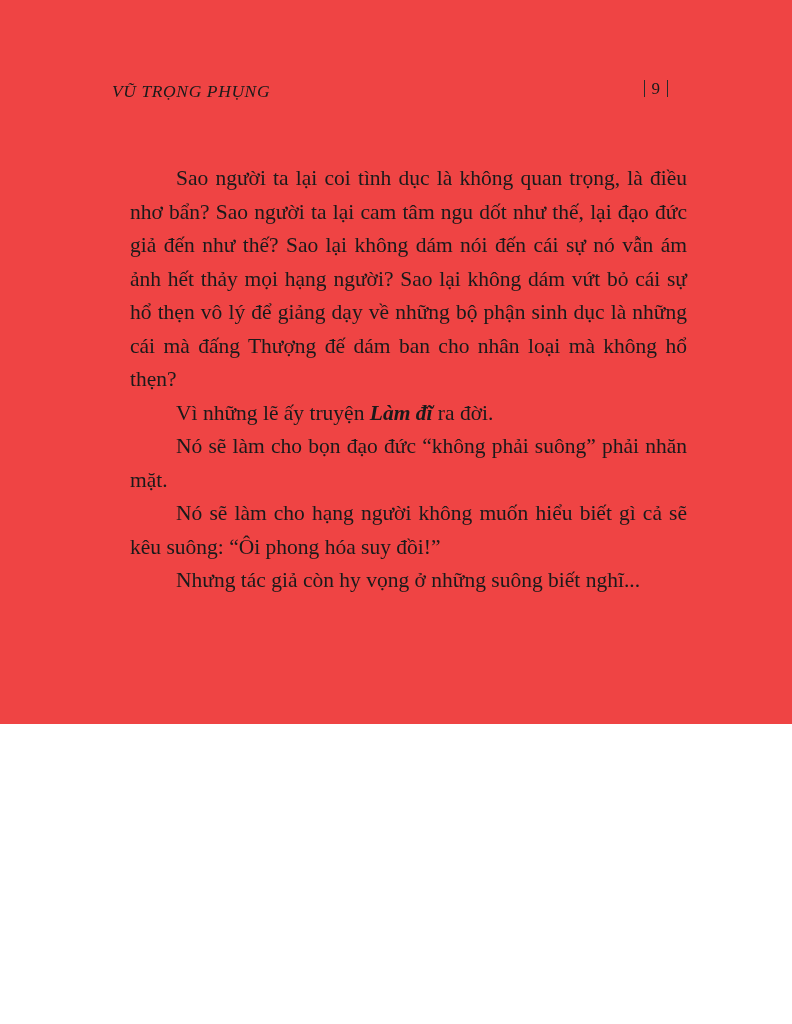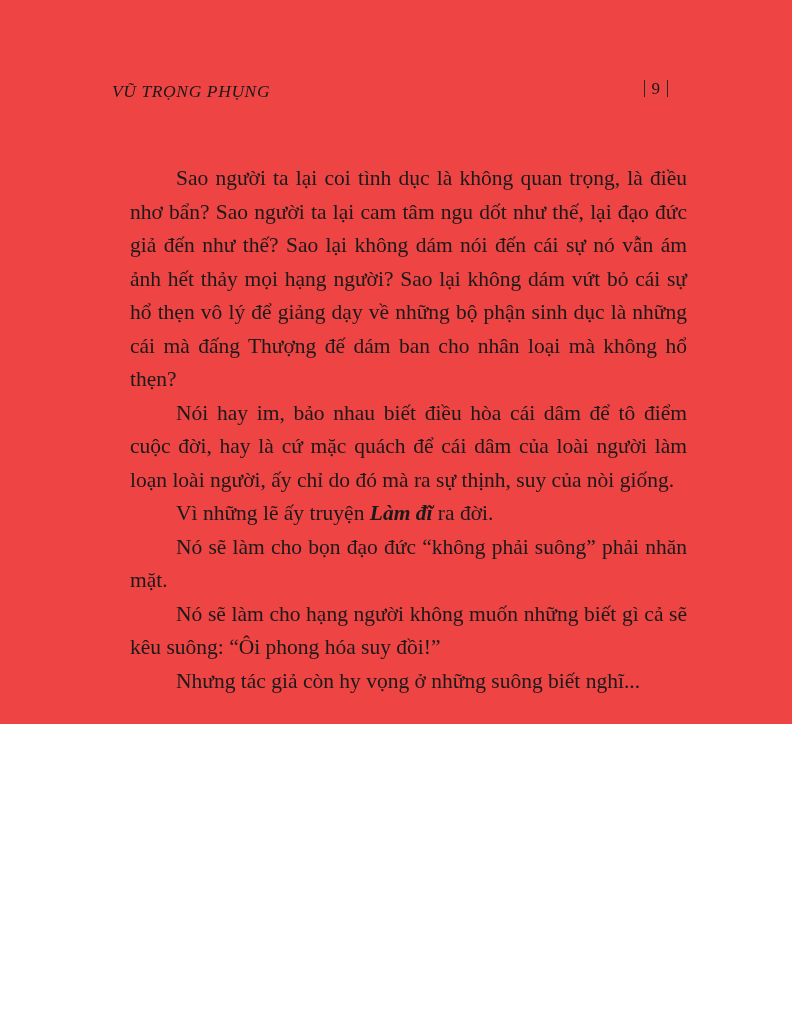--- a/index.html
+++ b/index.html
@@ -116,27 +116,26 @@
       <span class="folio-rule"></span>
       <span class="folio-number">9</span>
       <span class="folio-rule"></span>
     </span>
   </div>
 
   <div class="textblock">
 
     <p class="para">Sao người ta lại coi tình dục là không quan trọng, là điều nhơ bẩn? Sao người ta lại cam tâm ngu dốt như thế, lại đạo đức giả đến như thế? Sao lại không dám nói đến cái sự nó vẫn ám ảnh hết thảy mọi hạng người? Sao lại không dám vứt bỏ cái sự hổ thẹn vô lý để giảng dạy về những bộ phận sinh dục là những cái mà đấng Thượng đế dám ban cho nhân loại mà không hổ thẹn?</p>
 
-    <p class="para">Nói hay im, bảo nhau biết điều hòa cái dâm để tô điểm cuộc đời, hay là cứ mặc quách để cái dâm của loài người làm loạn loài người, ấy chỉ do đó mà ra sự thịnh, suy của nòi giống.</p>
 
     <p class="para last-line-left"><span>Vì những lẽ ấy truyện </span><span class="work-title">Làm đĩ</span><span> ra đời.</span></p>
 
     <p class="para">Nó sẽ làm cho bọn đạo đức “không phải suông” phải nhăn mặt.</p>
 
-    <p class="para">Nó sẽ làm cho hạng người không muốn những biết gì cả sẽ kêu suông: “Ôi phong hóa suy đồi!”</p>
+    <p class="para">Nó sẽ làm cho hạng người không muốn hiểu biết gì cả sẽ kêu suông: “Ôi phong hóa suy đồi!”</p>
 
     <p class="para last-line-left">Nhưng tác giả còn hy vọng ở những suông biết nghĩ...</p>
 
   </div>
 
   <div class="signature">Vũ Trọng Phụng</div>
 
 </div>
 
 </body></html>

